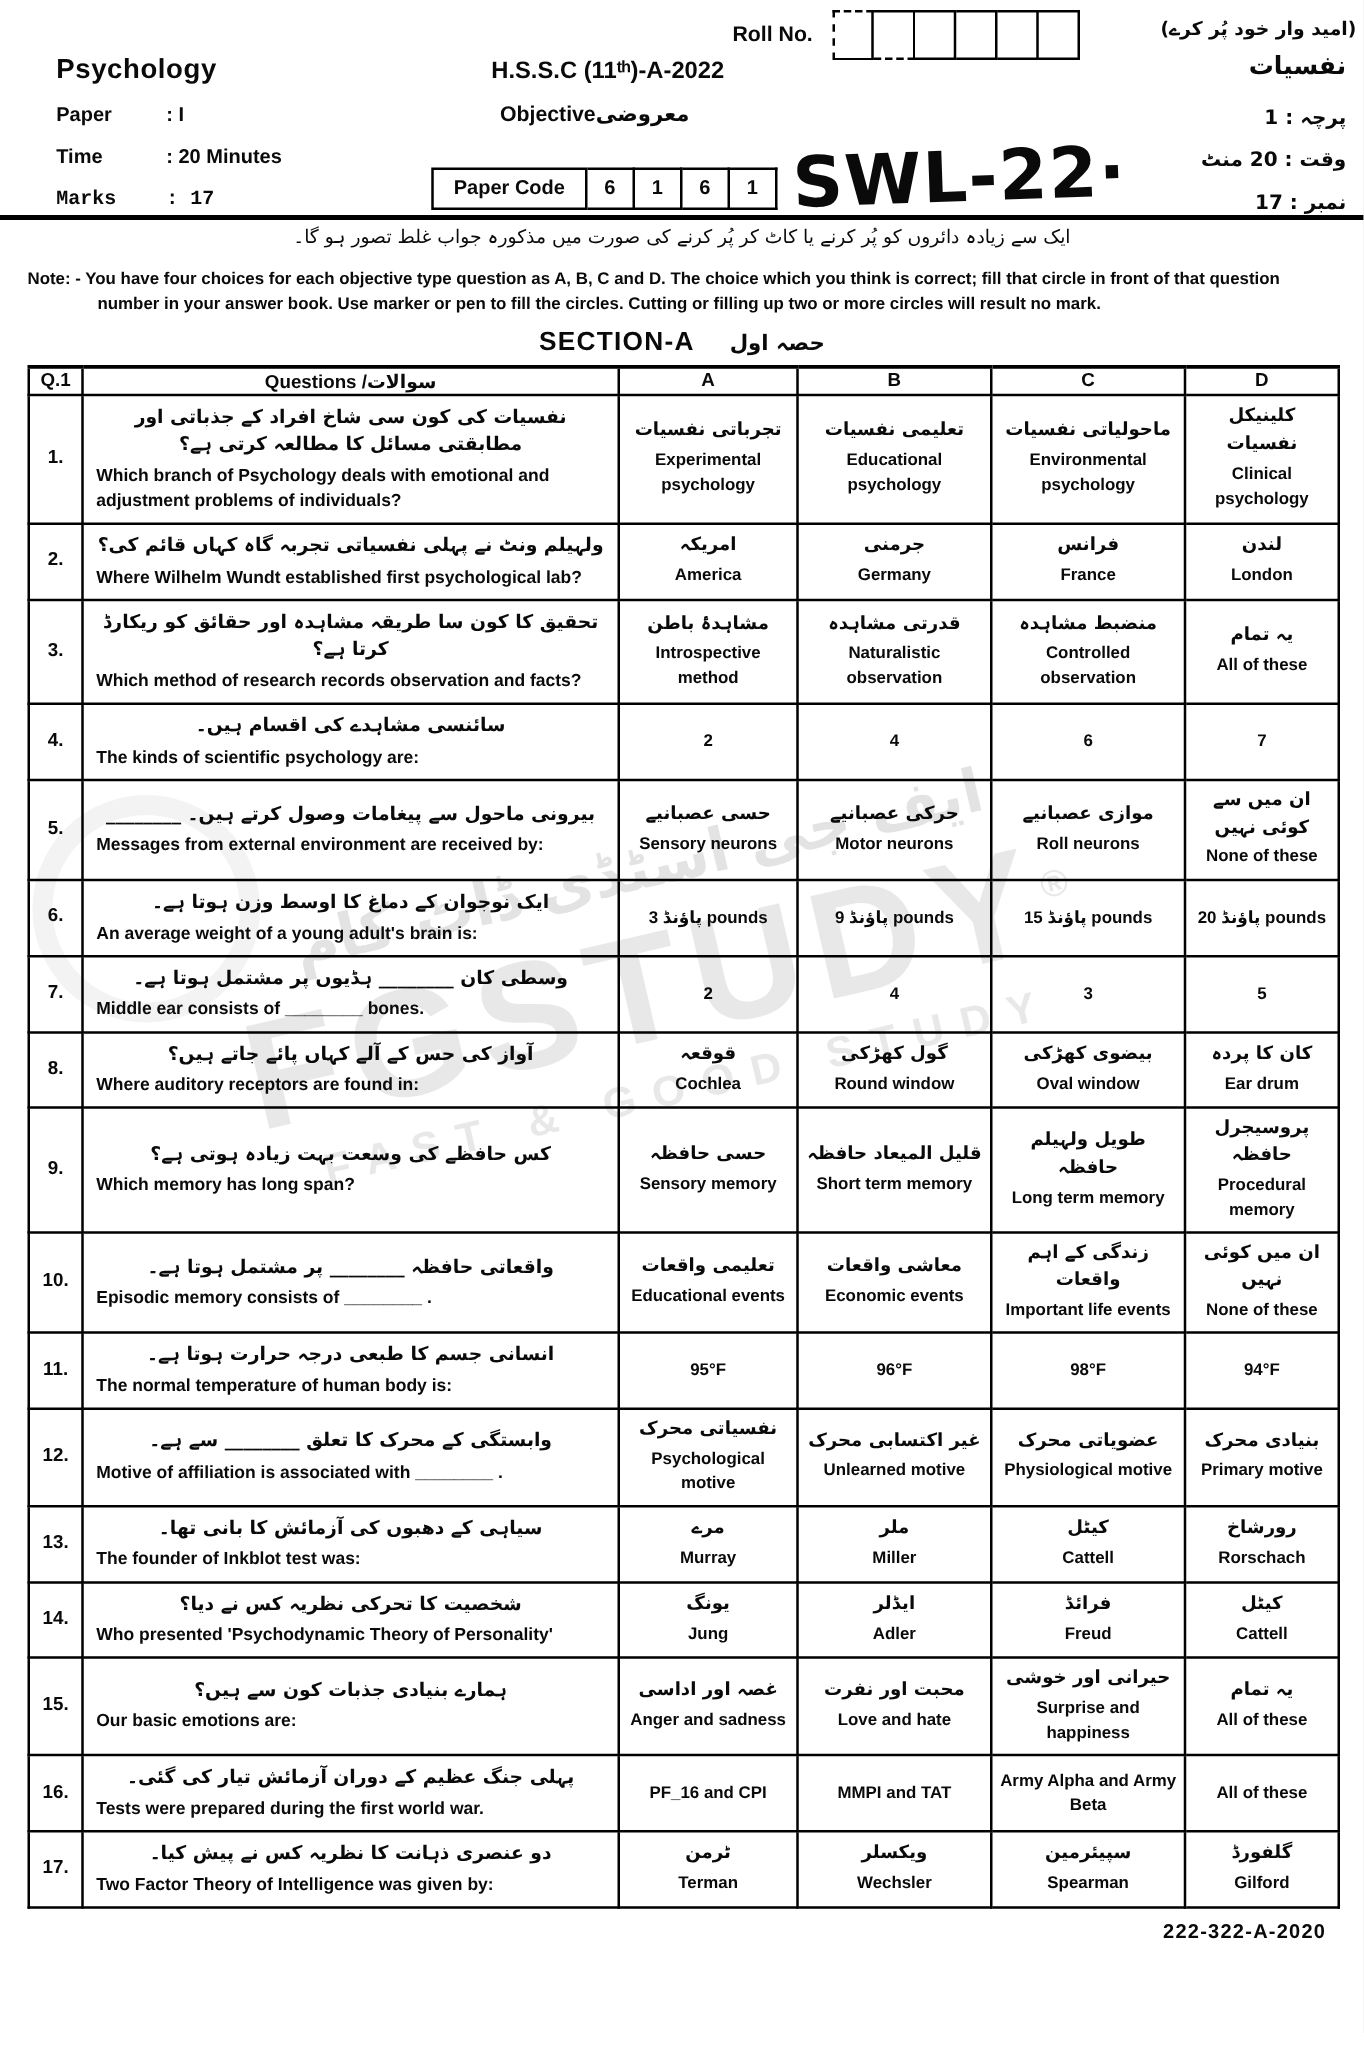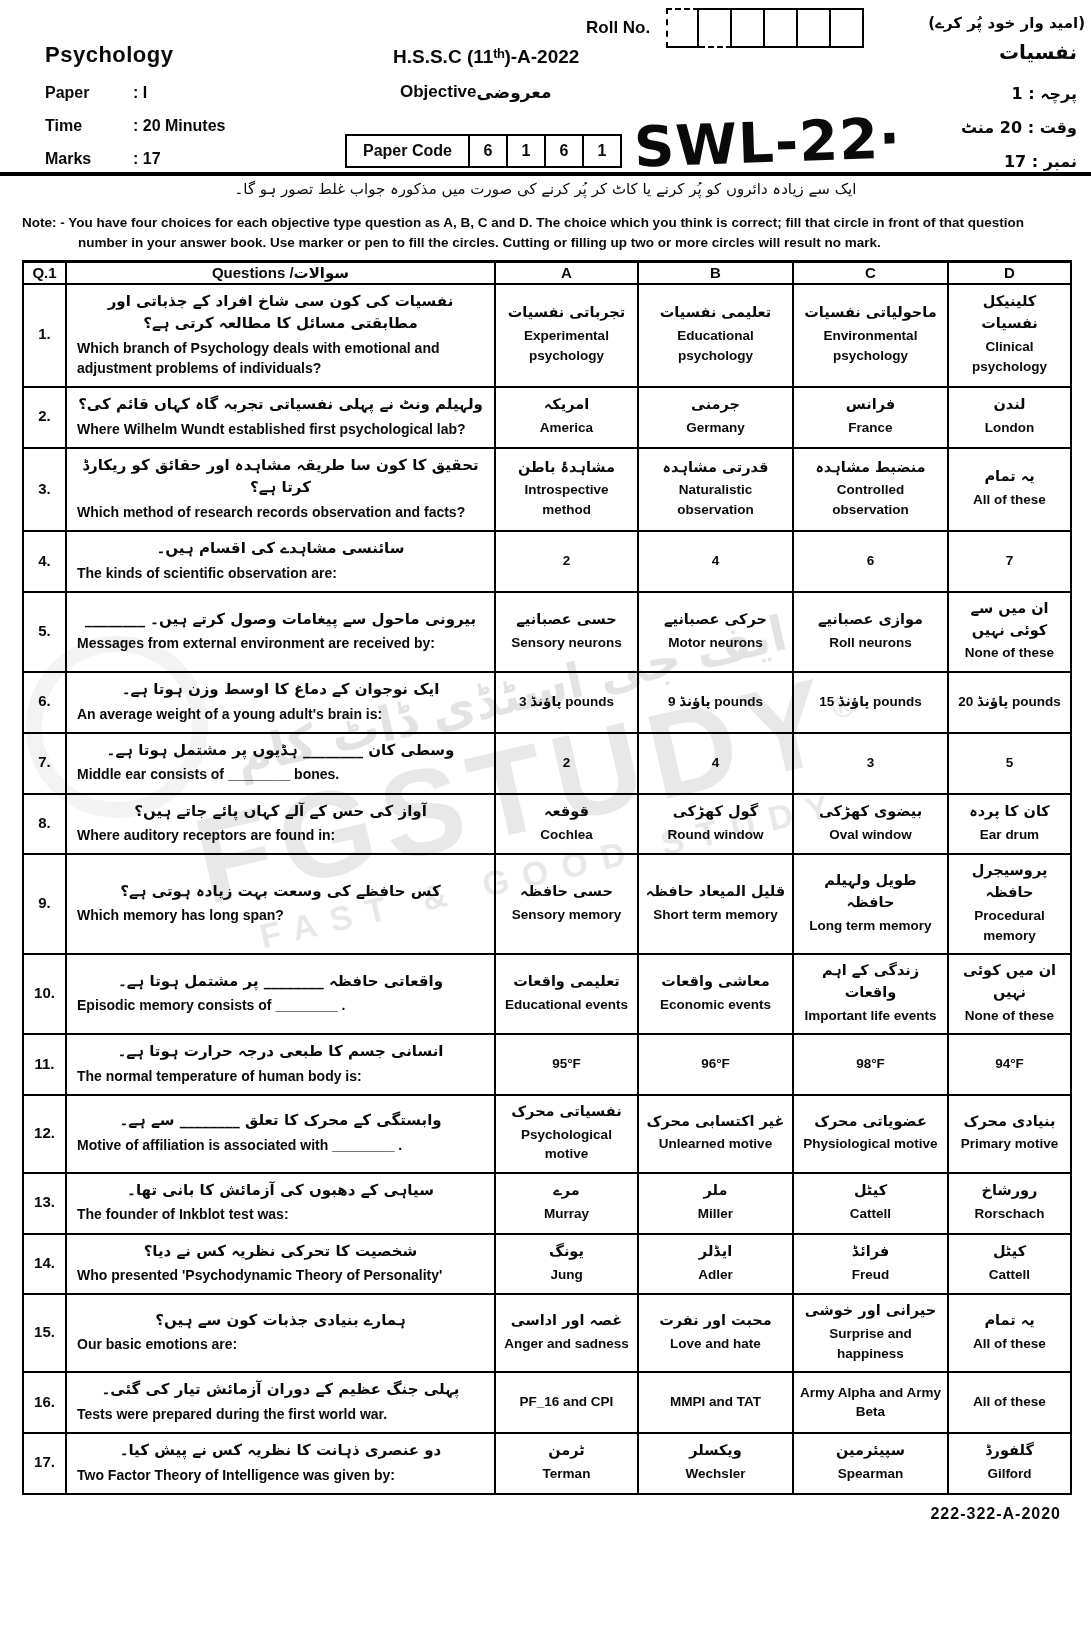--- a/index.html
+++ b/index.html
@@ -46,21 +46,21 @@
   .subject-ur{right:14px;top:40px;direction:rtl;font-size:20px;font-weight:800;}
   .meta-row{font-size:16px;font-weight:800;}
   .meta-label{display:inline-block;width:88px;}
   .row-paper{left:45px;top:84px;}
   .objective{left:400px;top:82px;display:flex;align-items:flex-end;font-size:17px;font-weight:800;}
   .objective .ur{font-size:17px;}
   .ur-meta{direction:rtl;font-size:16px;font-weight:800;}
   .paper-ur{right:14px;top:84px;}
   .row-time{left:45px;top:117px;}
   .time-ur{right:14px;top:118px;}
-  .row-marks{left:45px;top:150px;}
+  .row-marks{left:45px;top:150px;font-family:Liberation Mono, monospace;}
   .marks-ur{right:14px;top:152px;}
   .paper-code{left:345px;top:134px;display:flex;align-items:stretch;}
   .pc-label{border:2.5px solid #000;padding:6px 16px;font-size:16px;font-weight:800;}
   .pc-digit{width:36px;border:2.5px solid #000;border-left:none;display:flex;align-items:center;justify-content:center;font-size:16px;font-weight:800;}
   .handwritten{
     left:634px;top:110px;font-size:56px;font-weight:900;
     font-family:"DejaVu Sans",sans-serif;letter-spacing:1px;
     transform:rotate(-2deg);
   }
   .hdr-rule{position:absolute;left:0;right:0;bottom:0;height:4px;background:#000;}
@@ -145,20 +145,21 @@
       </div>
       <div class="abs handwritten">SWL-22·</div>
       <div class="abs ur-meta marks-ur ur">نمبر : 17</div>
 
       <div class="hdr-rule"></div>
     </div>
 
     <div class="note-ur-2 ur">ایک سے زیادہ دائروں کو پُر کرنے یا کاٹ کر پُر کرنے کی صورت میں مذکورہ جواب غلط تصور ہو گا۔</div>
     <div class="note-en">Note: - You have four choices for each objective type question as A, B, C and D. The choice which you think is correct; fill that circle in front of that question number in your answer book. Use marker or pen to fill the circles. Cutting or filling up two or more circles will result no mark.</div>
 
+    <div class="section-title"><span>SECTION-A</span><span class="ur">حصہ اول</span></div>
 
     <table class="qtable">
       <colgroup>
         <col style="width:43px">
           <col style="width:429px">
           <col style="width:143px">
         <col style="width:155px">
           <col style="width:155px">
           <col style="width:123px">
       </colgroup>
@@ -242,21 +243,21 @@
     <td class="opt">
       <div class="opt-ur ur">یہ تمام</div>
       <div class="opt-en">All of these</div>
     </td>
   </tr>
 
   <tr>
     <td class="qno">4.</td>
     <td class="qcell">
       <div class="q-ur ur">سائنسی مشاہدے کی اقسام ہیں۔</div>
-      <div class="q-en">The kinds of scientific observation are:</div>
+      <div class="q-en">The kinds of scientific psychology are:</div>
     </td>
     <td class="opt">
 
       <div class="opt-en">2</div>
     </td>
     <td class="opt">
 
       <div class="opt-en">4</div>
     </td>
     <td class="opt">

